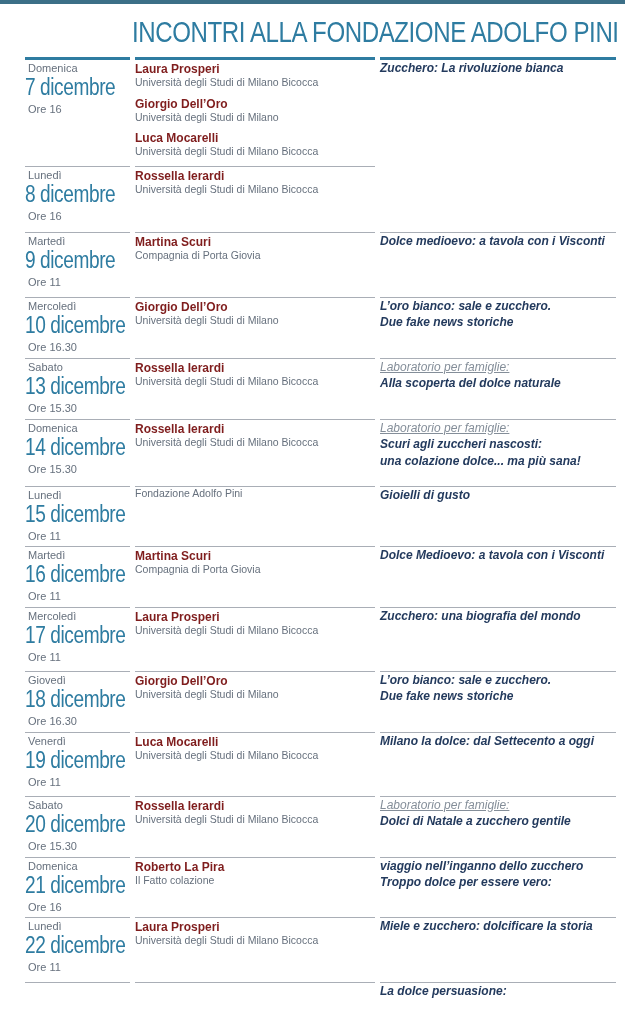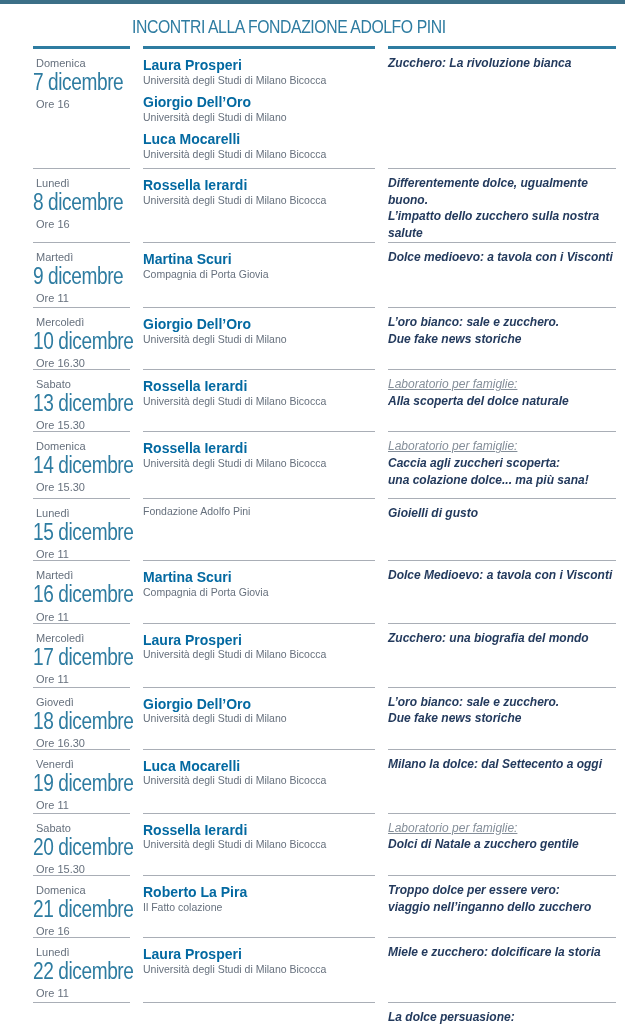--- a/index.html
+++ b/index.html
@@ -10,42 +10,40 @@
     overflow: hidden;
     position: relative;
   }
   .top-bar {
     width: 100%; height: 4px;
     background: #3c6f87;
   }
   .page-title {
     margin: 12px 8px 8px 132px;
     color: #2e7ca1;
-    font-size: 19px;
+    font-size: 29px;
     font-weight: 400;
     white-space: nowrap;
   }
   .cond {
     display: inline-block;
     transform: scaleX(0.83);
     transform-origin: 0 50%;
     letter-spacing: -0.5px;
   }
   .events {
     padding: 0 8px 0 25px;
   }
   .row {
     display: grid;
     grid-template-columns: 105px 240px 236px;
     column-gap: 5px;
   }
   .row > div {
     border-top: 1px solid #a9aeb6;
-    padding-top: 6px;
-    margin-left: 8px;
   }
   .row.first > div {
     border-top: 3px solid #2e7ca1;
   }
   .col-date .day {
     font-size: 11px;
     color: #66707d;
     margin: 2px 0 0 3px;
   }
   .col-date .date {
@@ -55,23 +53,23 @@
     white-space: nowrap;
     margin-top: 1px;
     line-height: 1.05;
   }
   .col-date .time {
     font-size: 11px;
     color: #66707d;
     margin: 4px 0 0 3px;
   }
   .spk-name {
-    font-size: 14px;
+    font-size: 12px;
     font-weight: 700;
-    color: #0369a1;
+    color: #7f1d1d;
     line-height: 1.2;
     margin-top: 2px;
   }
   .spk-aff {
     font-size: 10.5px;
     color: #66707d;
     line-height: 1.25;
     margin-bottom: 7px;
   }
   .title-line {
@@ -117,24 +115,20 @@
   <div class="row" style="min-height: 66px;">
     <div class="col-date">
       <div class="day">Lunedì</div>
       <div class="date"><span class="cond">8 dicembre</span></div>
       <div class="time">Ore 16</div>
     </div>
     <div class="col-speakers">
         <div class="spk-name">Rossella Ierardi</div>
         <div class="spk-aff">Università degli Studi di Milano Bicocca</div>
       </div>
-    <div class="col-title">
-        <div class="title-line">Differentemente dolce, ugualmente buono.</div>
-        <div class="title-line">L’impatto dello zucchero sulla nostra salute</div>
-      </div>
   </div>
 
   <div class="row" style="min-height: 65px;">
     <div class="col-date">
       <div class="day">Martedì</div>
       <div class="date"><span class="cond">9 dicembre</span></div>
       <div class="time">Ore 11</div>
     </div>
     <div class="col-speakers">
         <div class="spk-name">Martina Scuri</div>
@@ -182,21 +176,21 @@
       <div class="day">Domenica</div>
       <div class="date"><span class="cond">14 dicembre</span></div>
       <div class="time">Ore 15.30</div>
     </div>
     <div class="col-speakers">
         <div class="spk-name">Rossella Ierardi</div>
         <div class="spk-aff">Università degli Studi di Milano Bicocca</div>
       </div>
     <div class="col-title">
         <div class="title-line muted">Laboratorio per famiglie:</div>
-        <div class="title-line">Caccia agli zuccheri scoperta:</div>
+        <div class="title-line">Scuri agli zuccheri nascosti:</div>
         <div class="title-line">una colazione dolce... ma più sana!</div>
       </div>
   </div>
 
   <div class="row" style="min-height: 60px;">
     <div class="col-date">
       <div class="day">Lunedì</div>
       <div class="date"><span class="cond">15 dicembre</span></div>
       <div class="time">Ore 11</div>
     </div>
@@ -289,22 +283,22 @@
     <div class="col-date">
       <div class="day">Domenica</div>
       <div class="date"><span class="cond">21 dicembre</span></div>
       <div class="time">Ore 16</div>
     </div>
     <div class="col-speakers">
         <div class="spk-name">Roberto La Pira</div>
         <div class="spk-aff">Il Fatto colazione</div>
       </div>
     <div class="col-title">
+        <div class="title-line">viaggio nell’inganno dello zucchero</div>
         <div class="title-line">Troppo dolce per essere vero:</div>
-        <div class="title-line">viaggio nell’inganno dello zucchero</div>
       </div>
   </div>
 
   <div class="row" style="min-height: 65px;">
     <div class="col-date">
       <div class="day">Lunedì</div>
       <div class="date"><span class="cond">22 dicembre</span></div>
       <div class="time">Ore 11</div>
     </div>
     <div class="col-speakers">

